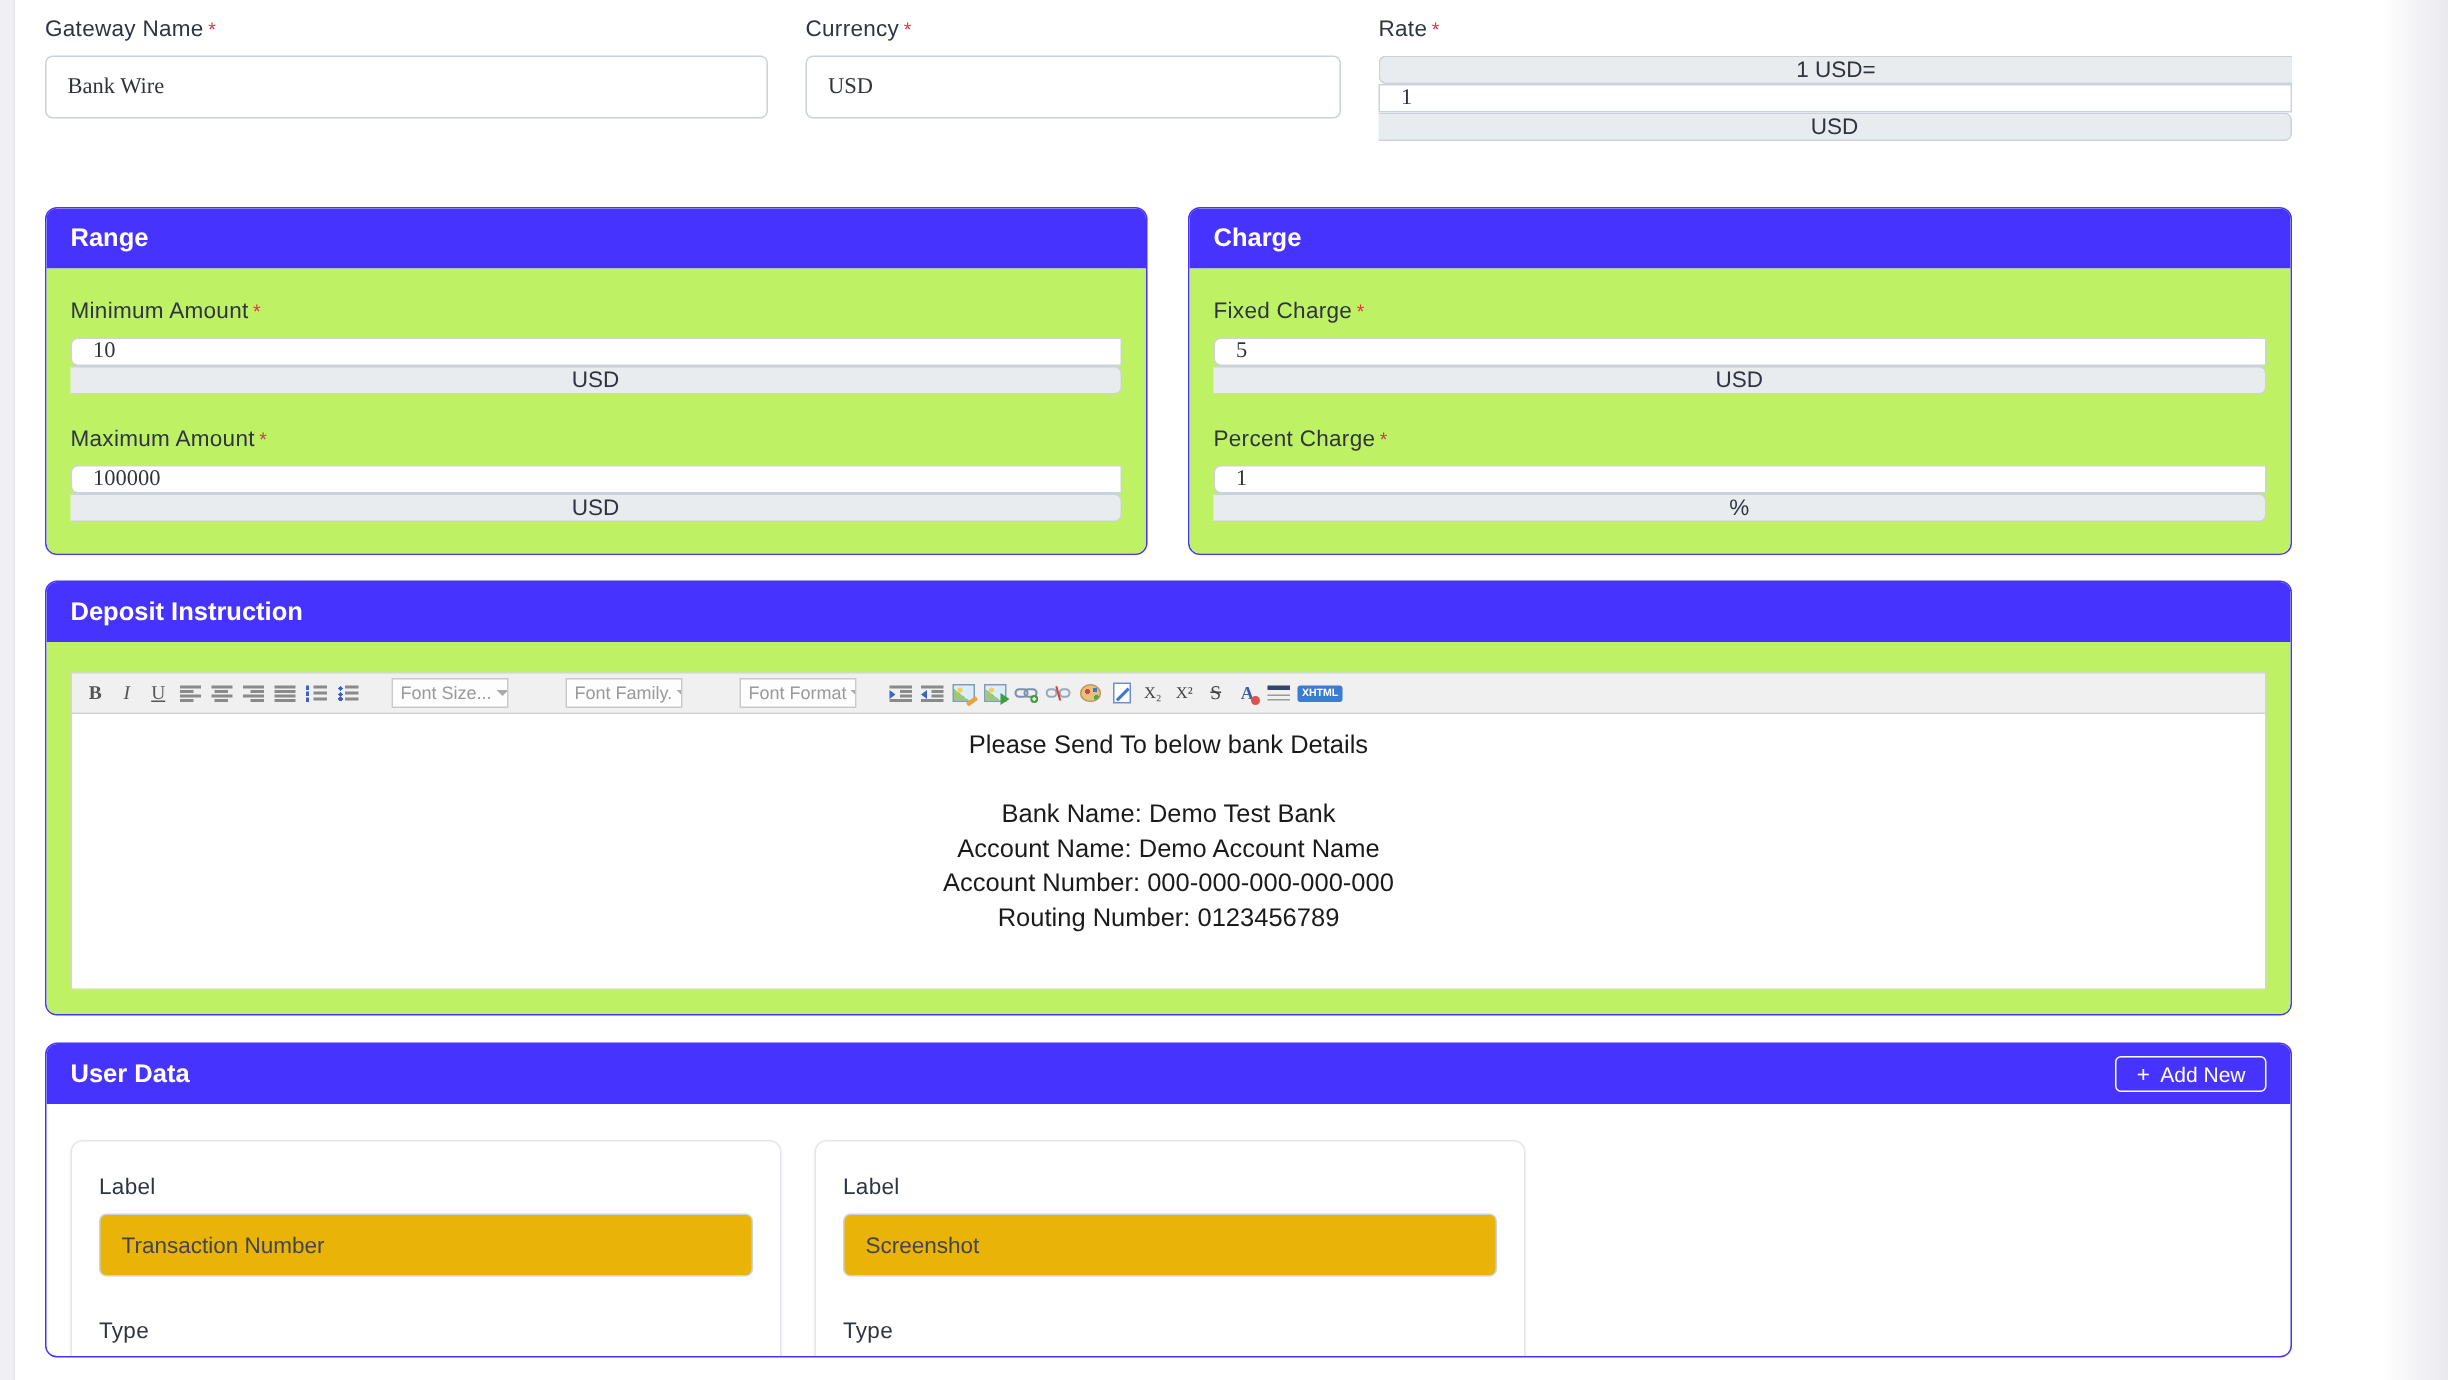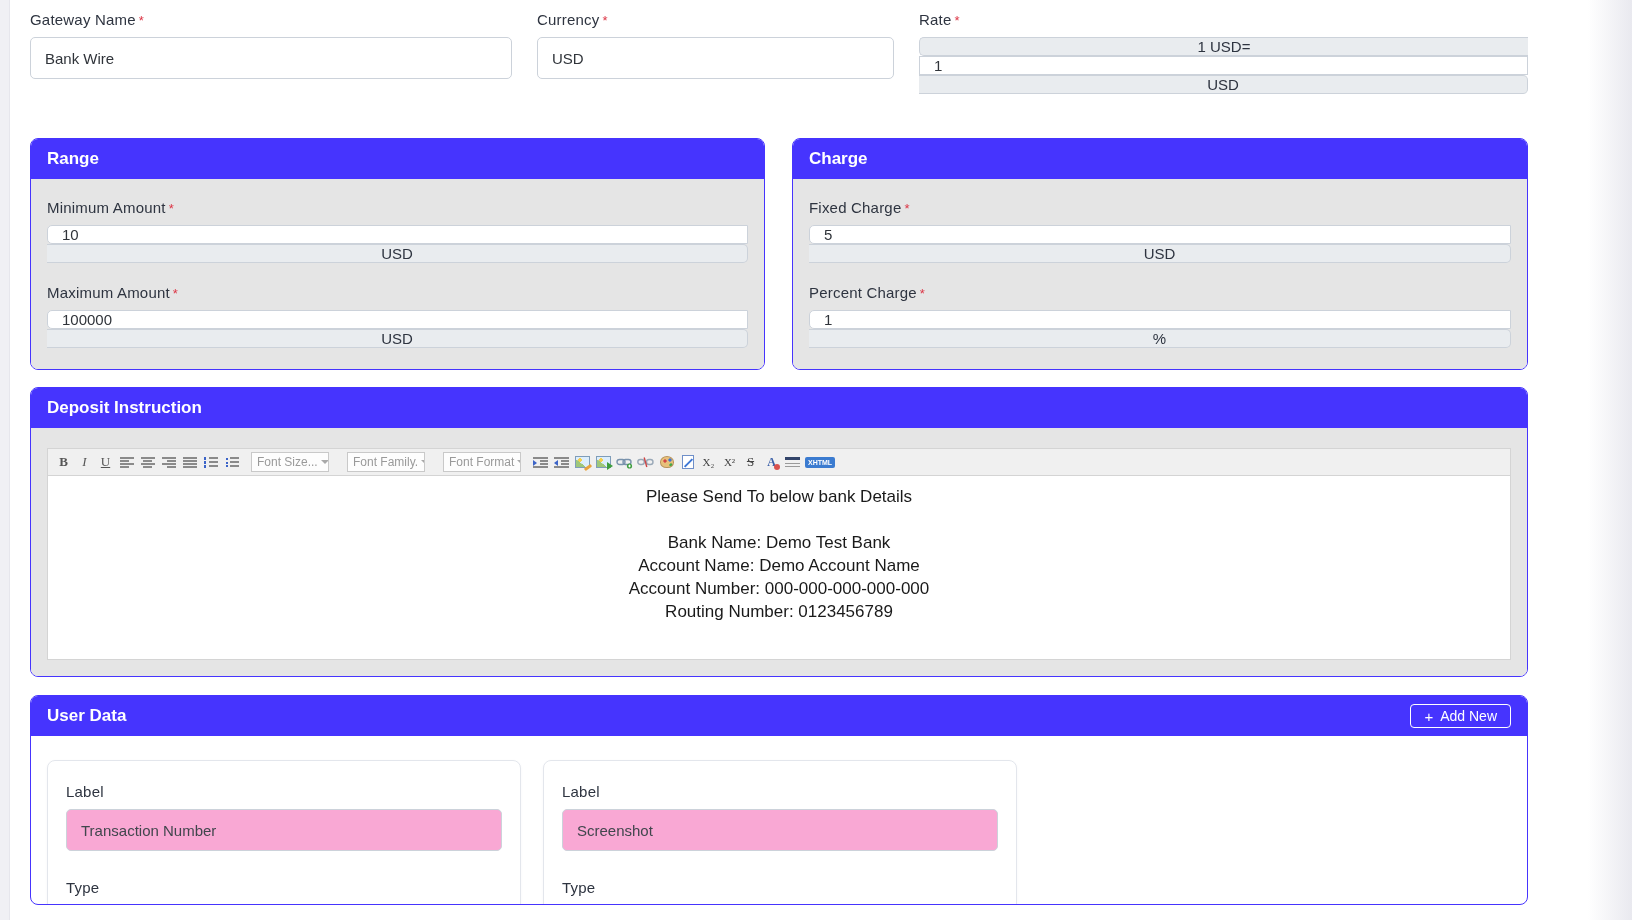--- a/index.html
+++ b/index.html
@@ -12,21 +12,21 @@
   .right-strip { position:absolute; right:0; top:0; width:44px; height:100%;
                  background:linear-gradient(to right, rgba(240,240,245,0), #e9e9ef); }
 
   .content { position:absolute; left:30px; top:0; width:1498px; }
 
   
   .flabel { display:block; font-size:15px; color:#2e3440; margin-bottom:9px; font-weight:500; letter-spacing:.2px; }
   .req { color:#dc3545; margin-left:3px; font-size:13px; }
   .tinput { width:100%; height:42px; border:1px solid #ccd2da; border-radius:5px;
             padding:0 14px; font-size:15px; color:#30343a; background:#fff; outline:none;
-            font-family:Liberation Sans, sans-serif; }
+            font-family:Liberation Serif, serif; }
   .igroup { display:flex; width:100%;flex-direction:column; }
   .igroup .tinput { flex:1; border-radius:0; }
   .igroup .tinput:first-child { border-radius:5px 0 0 5px; }
   .addon { display:flex; align-items:center; justify-content:center;
            background:#e9ecef; border:1px solid #ccd2da; color:#2e3440; font-size:15px;
            padding:0 15px; white-space:nowrap; }
   .addon.pre { border-right:none; border-radius:5px 0 0 5px; }
   .addon.suf { border-left:none; border-radius:0 5px 5px 0; min-width:57px; }
 
   
@@ -34,21 +34,21 @@
   .col-gateway { width:482px; }
   .col-currency { width:357px; }
   .col-rate { width:609px; }
 
   
   .cards-row { display:flex; gap:27px; margin-top:44px; }
   .card { border:1px solid #4634fe; border-radius:8px; background:#fff; overflow:hidden; }
   .card > header { background:#4634fe; color:#fff; font-weight:bold; font-size:17px;
                    height:40px; padding:0 16px; display:flex; align-items:center;
                    justify-content:space-between; }
-  .card-body { padding:20px 16px 16px; background:#e5e5e5; }
+  .card-body { padding:20px 16px 16px; background:#bef264; }
   .card-range { width:737px; }
   .card-charge { width:738px; }
   .fgroup { margin-bottom:21px; }
   .fgroup:last-child { margin-bottom:5px; }
 
   .card-deposit { width:1498px; margin-top:17px;text-align:center; }
   .card-userdata { width:1498px; margin-top:18px; height:210px; }
 
   
   .editor { border:1px solid #d4d4d4; }
@@ -90,21 +90,21 @@
                            linear-gradient(#8a8a8a,#8a8a8a),linear-gradient(#8a8a8a,#8a8a8a);
           background-size:15px 2px,8px 2px,8px 2px,15px 2px;
           background-position:0 0,right 3px,right 6px,0 9px; }
   .i-ind::before { content:""; position:absolute; left:0; top:3px;
           border-left:4px solid #3c64c8; border-top:3px solid transparent; border-bottom:3px solid transparent; }
   .i-out::before { content:""; position:absolute; left:0; top:3px;
           border-right:4px solid #3c64c8; border-top:3px solid transparent; border-bottom:3px solid transparent; }
 
   .tsel { width:78px; height:20px; background:#fdfdfd; border:1px solid #c9c9c9;
           display:flex; align-items:center; justify-content:space-between; padding:0 5px;
-          font-size:12px; color:#9a9a9a; margin:0 8px; cursor:pointer; overflow:hidden; white-space:nowrap; }
+          font-size:12px; color:#9a9a9a; margin:0 18px; cursor:pointer; overflow:hidden; white-space:nowrap; }
   .caret { border-left:4px solid transparent; border-right:4px solid transparent;
            border-top:4px solid #a9a9a9; flex:none; margin-left:3px; }
 
   .i-pic { width:15px; height:12px; border:1px solid #7f9db9; position:relative;
            background-image:radial-gradient(circle at 4px 3px,#f5cf4f 0 1.6px,transparent 1.8px),
                             linear-gradient(to top right,#9ec77a 0 38%,transparent 39%),
                             linear-gradient(#dceefc,#dceefc); }
   .i-pic.pencil::after { content:""; position:absolute; right:-3px; bottom:-2px; width:8px; height:3px;
            background:#e8a33d; transform:rotate(-35deg); border-radius:1px; }
   .i-pic.arrow::after { content:""; position:absolute; right:-3px; bottom:-3px;
@@ -129,21 +129,21 @@
   .edline { min-height:23px; }
 
   
   .add-btn { display:flex; align-items:center; gap:7px; border:1px solid #ffffff; border-radius:4px;
              background:transparent; color:#fff; font-size:14px; padding:3px 13px; cursor:pointer;
              font-family:"Liberation Sans", sans-serif; }
   .add-plus { font-size:15px; line-height:1; }
   .ud-body { display:flex; gap:22px; padding:24px 16px 16px; }
   .ucard { width:474px; border:1px solid #e3e6ec; border-radius:8px; background:#fff;
            padding:22px 18px; box-shadow:0 1px 3px rgba(40,40,90,.04); }
-  .ro-input { height:42px; background:#f9a8d4; border:1px solid #ccd2da; border-radius:5px;
+  .ro-input { height:42px; background:#eab308; border:1px solid #ccd2da; border-radius:5px;
               display:flex; align-items:center; padding:0 14px; color:#41464d; font-size:15px;
               margin-bottom:28px; }
   .ro-input:last-child { margin-bottom:0; }
 </style>
 </head>
 <body>
 
 <div class="page">
   <div class="left-strip"></div>
   <div class="right-strip"></div>

